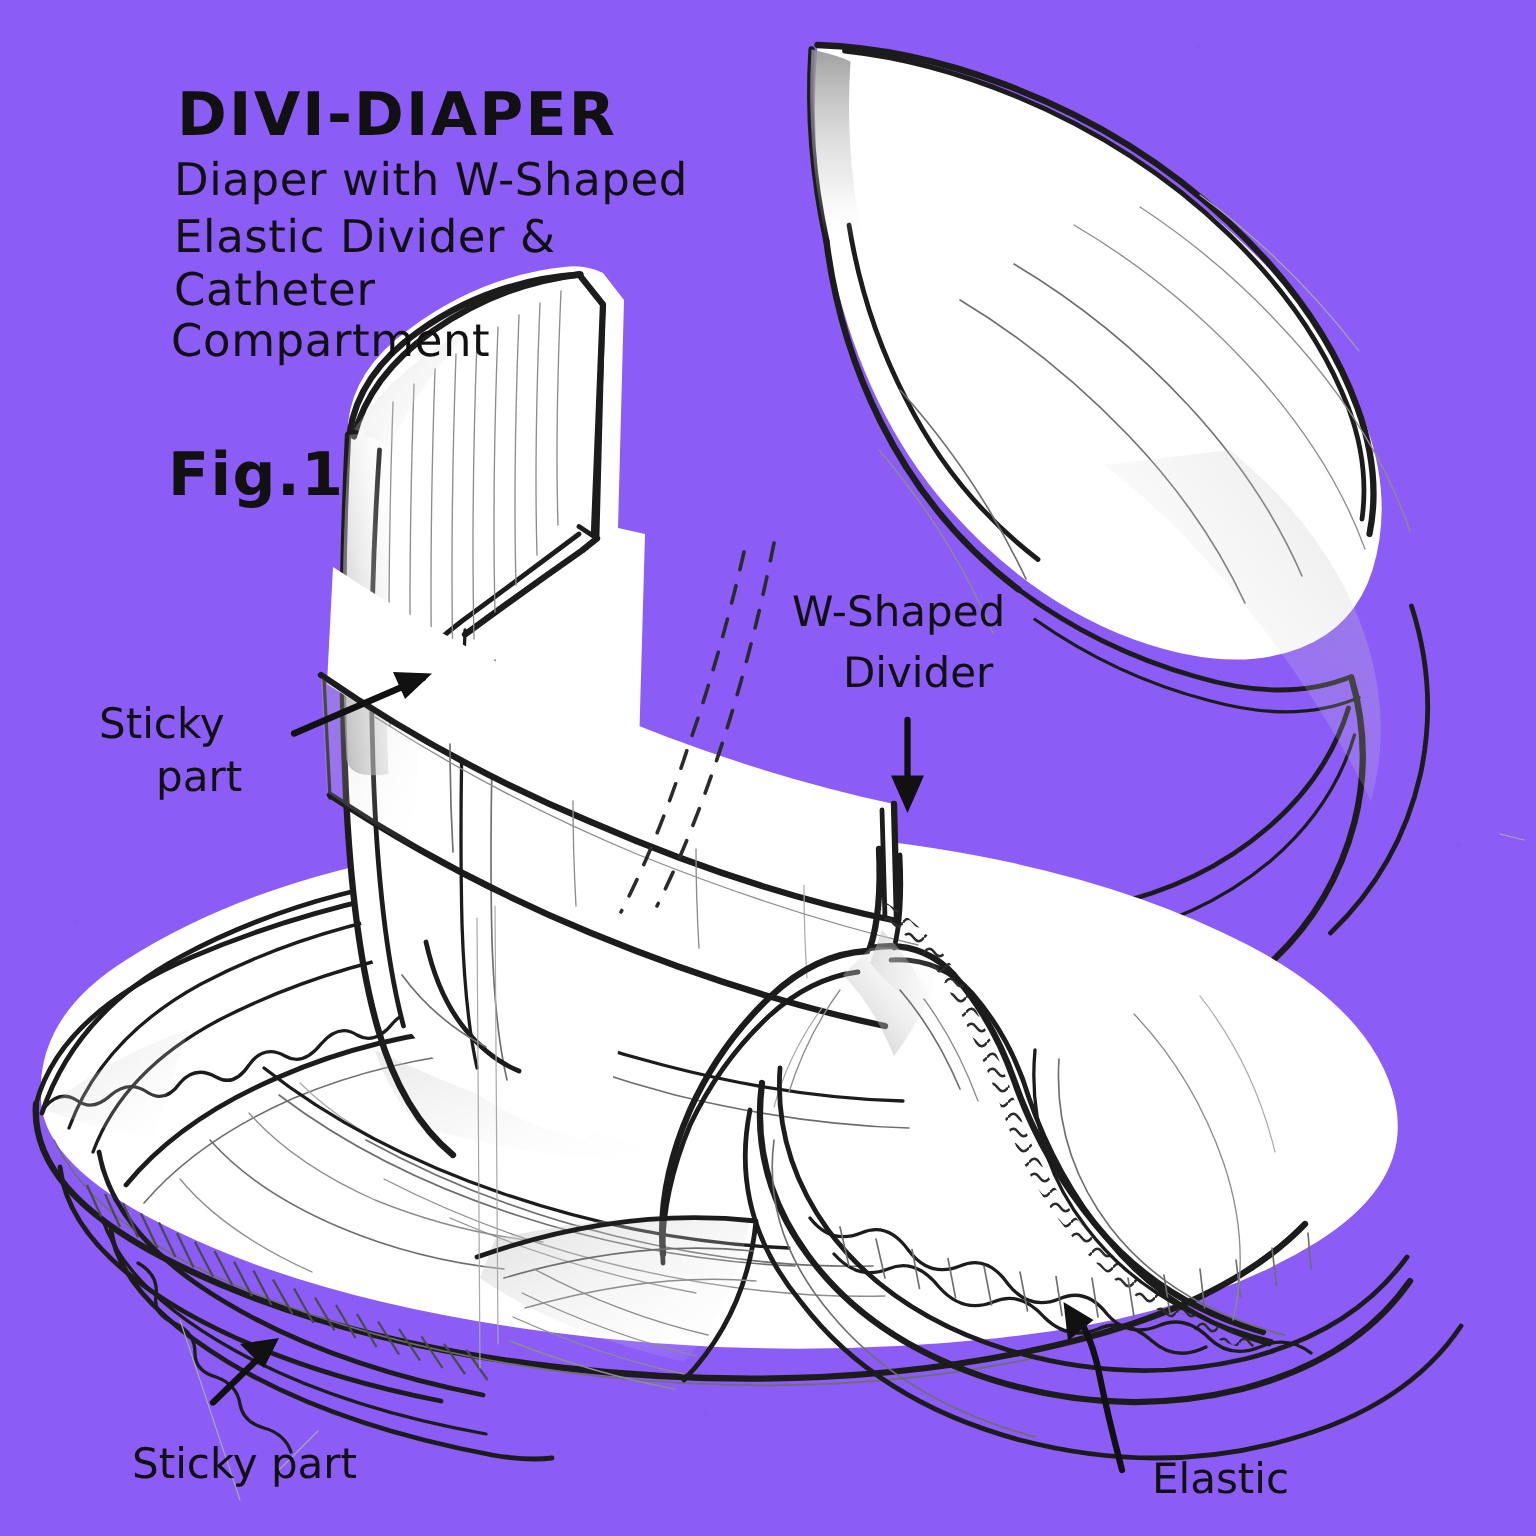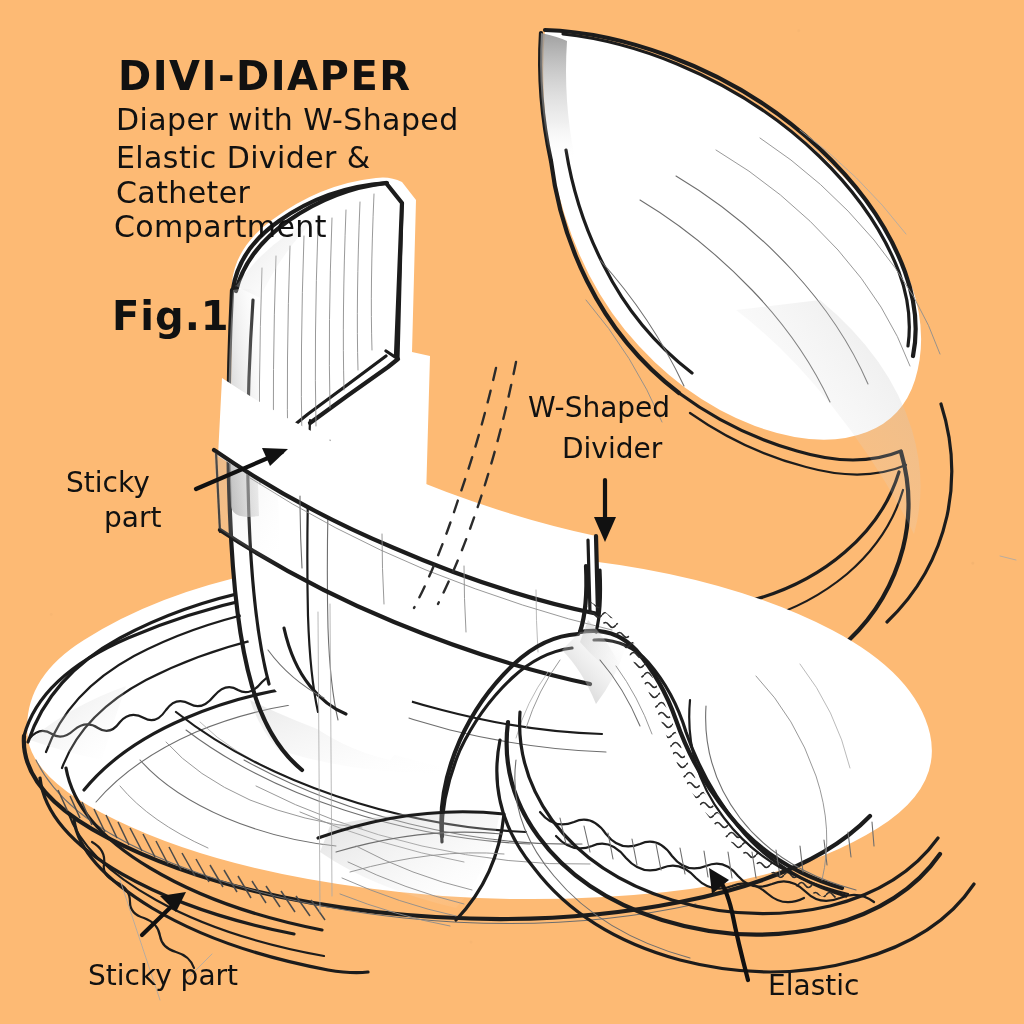--- a/index.html
+++ b/index.html
@@ -4,21 +4,21 @@
 <title>Divi-Diaper Fig.1</title>
 <style>
   html,body{margin:0;padding:0;background:#ffffff;}
   body{
     width:1024px;height:1024px;overflow:hidden;
     font-family:"DejaVu Sans", sans-serif;
     position:relative;
   }
   #sheet{
     position:absolute;inset:0;
-    background:#fdba74;
+    background:#8b5cf6;
   }
   
   #paper-grain{
     position:absolute;inset:0;
     background:
       radial-gradient(circle at 12% 7%, rgba(0,0,0,.025) 0 1px, transparent 2px),
       radial-gradient(circle at 78% 3%, rgba(0,0,0,.02) 0 1px, transparent 2px),
       radial-gradient(circle at 46% 92%, rgba(0,0,0,.02) 0 1px, transparent 2px),
       radial-gradient(circle at 95% 55%, rgba(0,0,0,.03) 0 1px, transparent 2px),
       radial-gradient(circle at 5% 60%, rgba(0,0,0,.02) 0 1px, transparent 2px);

